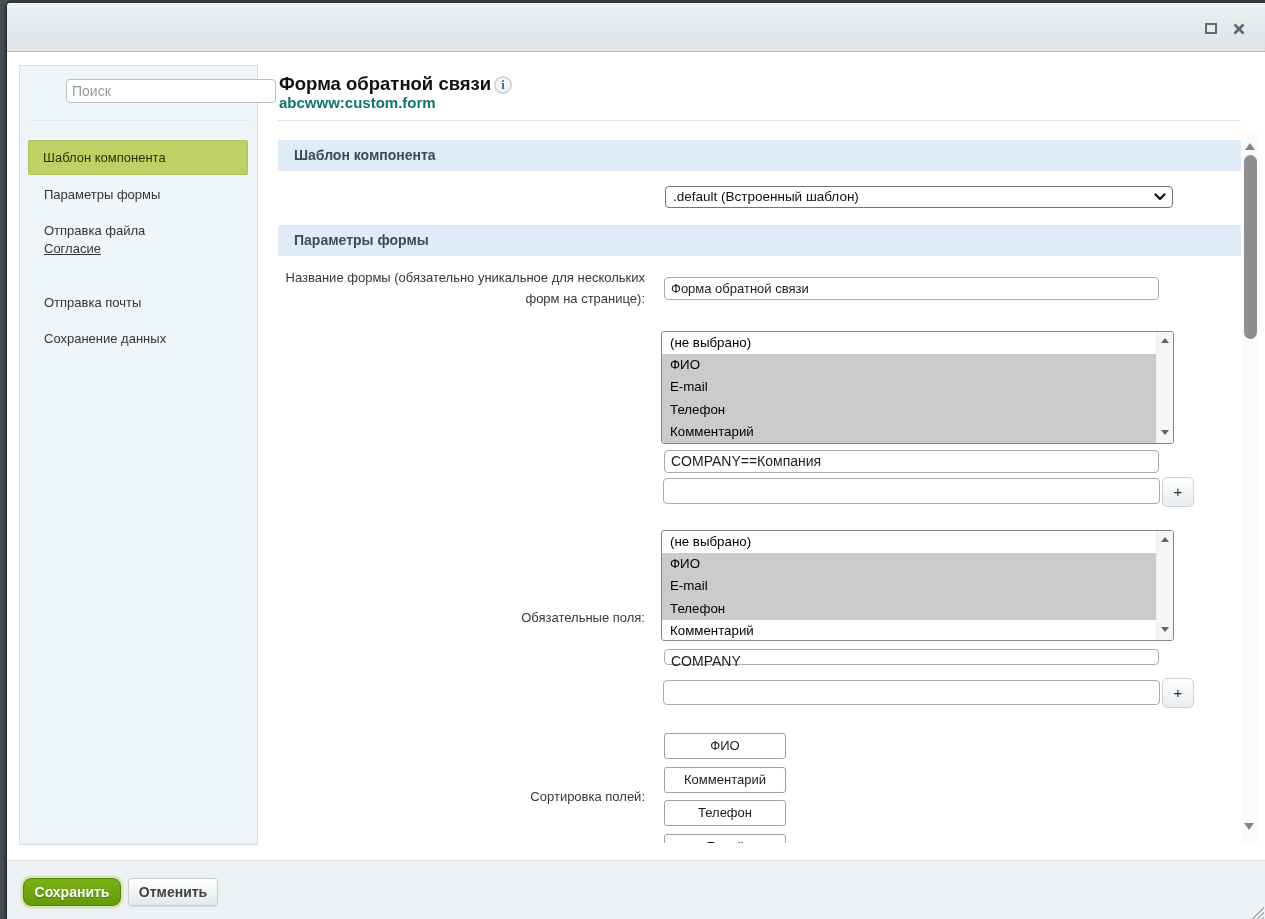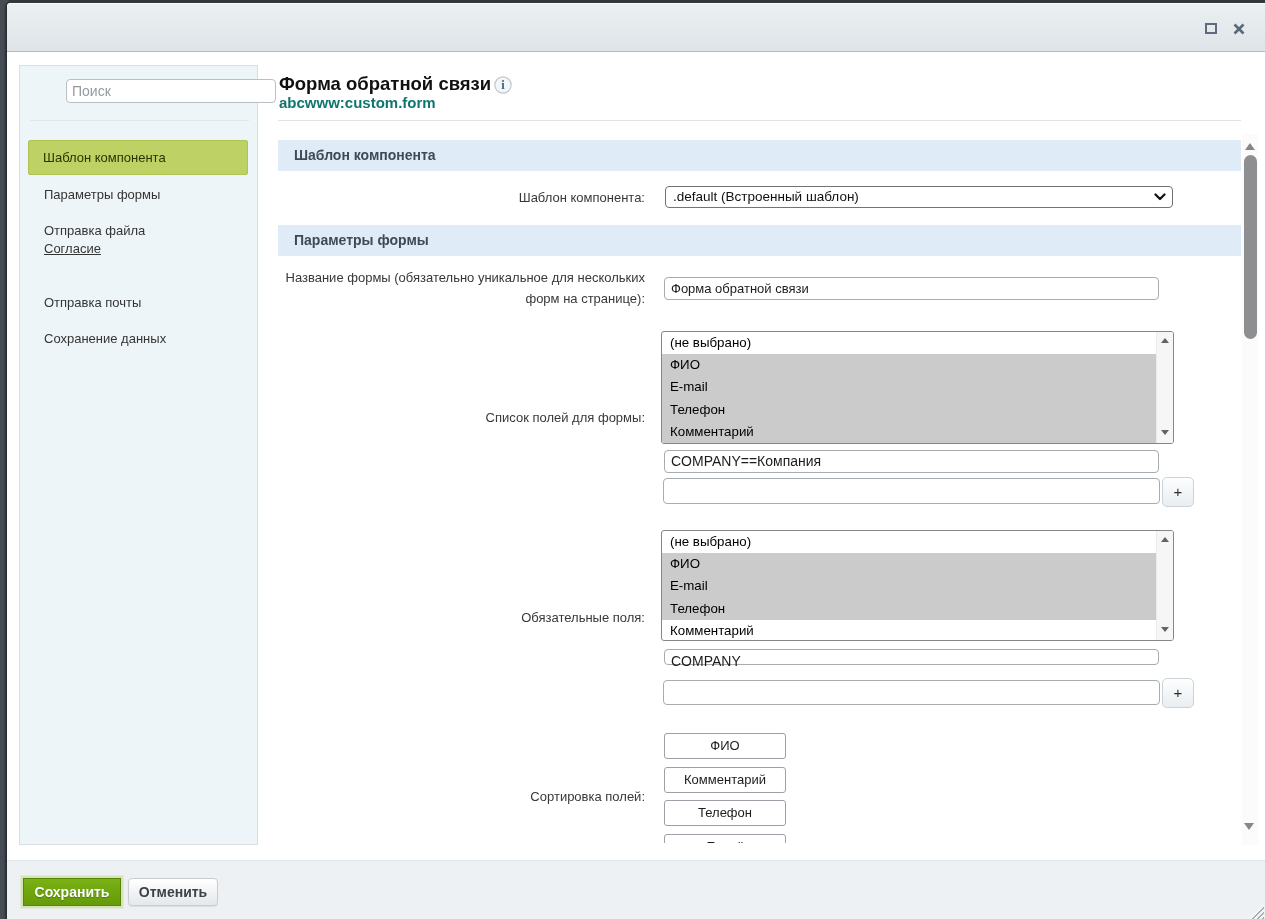--- a/index.html
+++ b/index.html
@@ -76,21 +76,21 @@
 #mup{position:absolute;left:1238px;top:140px;width:0;height:0;
   border-left:5.5px solid transparent;border-right:5.5px solid transparent;
   border-bottom:7px solid #84888b;}
 #mdn{position:absolute;left:1237px;top:820px;width:0;height:0;
   border-left:5.5px solid transparent;border-right:5.5px solid transparent;
   border-top:7px solid #84888b;}
 
 #foot{position:absolute;left:0;top:857px;width:1258px;height:59px;background:#edf1f3;
   border-top:1px solid #e0e4e7;box-sizing:border-box;}
 #bsave{position:absolute;left:16px;top:17px;width:98px;height:28px;box-sizing:border-box;
-  background:linear-gradient(#7ab114,#659b09);border:1px solid #588608;border-radius:0;
+  background:linear-gradient(#7ab114,#659b09);border:1px solid #588608;border-radius:8px;
   box-shadow:0 0 0 2.5px rgba(198,219,146,.6);
   color:#fff;font-weight:bold;font-size:14px;text-align:center;line-height:26px;
   text-shadow:0 1px 1px rgba(40,70,0,.45);}
 #bcancel{position:absolute;left:121px;top:17px;width:90px;height:28px;box-sizing:border-box;
   background:linear-gradient(#ffffff,#e4e8eb);border:1px solid #c8cdd1;border-radius:4px;
   color:#3c4246;font-weight:bold;font-size:14px;text-align:center;line-height:26px;
   box-shadow:0 1px 1px rgba(0,0,0,.08);}
 </style>
 </head>
 <body>
@@ -119,32 +119,30 @@
   <svg id="info" width="18" height="18" viewBox="0 0 18 18">
     <circle cx="9" cy="9" r="8.2" fill="#f3f5f6" stroke="#c3c8cc" stroke-width="1.2"></circle>
     <text x="9" y="13.2" font-family="Liberation Serif,serif" font-size="12.5" font-weight="bold" fill="#36648f" text-anchor="middle">i</text>
   </svg>
   <div id="lnk">abcwww:custom.form</div>
   <div id="hr1"></div>
 
   <div id="scroll">
 
     <div class="bar" style="top:12px;">Шаблон компонента</div>
-    <div class="lbl" style="top:59px;">Шаблон компонента:</div>
     <div id="sel">.default (Встроенный шаблон)
       <svg width="12" height="8" viewBox="0 0 12 8">
           <path d="M1.5 1.5 L6 6 L10.5 1.5" fill="none" stroke="#101010" stroke-width="2.2" stroke-linecap="round" stroke-linejoin="round"></path>
         </svg>
     </div>
 
     <div class="bar" style="top:97px;">Параметры формы</div>
     <div class="lbl" style="top:139px;">Название формы (обязательно уникальное для нескольких<br>форм на странице):</div>
     <div class="inp" style="left:657px;top:149px;width:495px;height:23px;line-height:21px;">Форма обратной связи</div>
 
-    <div class="lbl" style="top:279px;">Список полей для формы:</div>
     <div class="lst" style="top:203px;height:113px;">
       <div class="row">(не выбрано)</div>
       <div class="row g">ФИО</div>
       <div class="row g">E-mail</div>
       <div class="row g">Телефон</div>
       <div class="row g">Комментарий</div>
       <div class="sb">
         <div class="tri-u" style="top:6px;"></div>
         <div class="tri-d" style="bottom:8px;"></div>
       </div>

